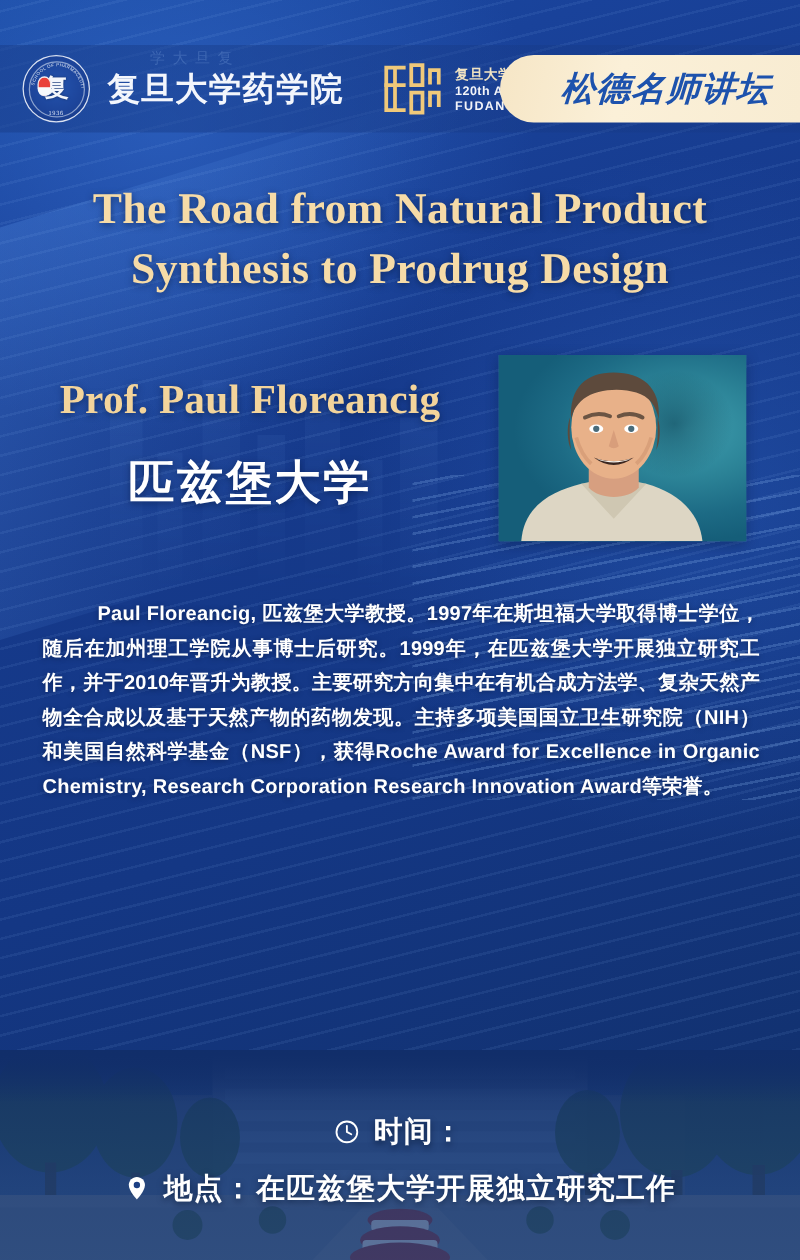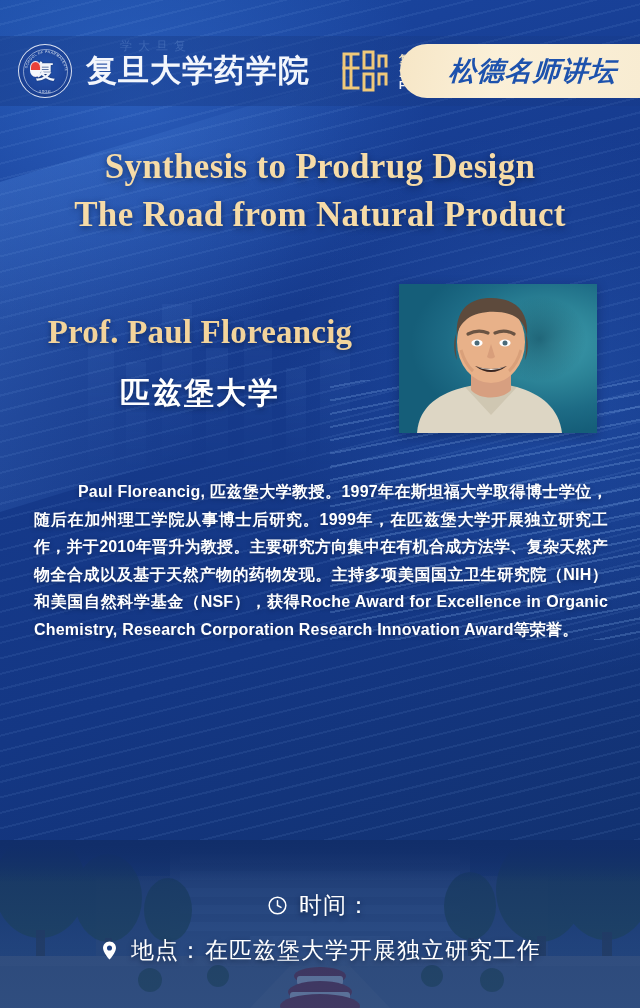--- a/index.html
+++ b/index.html
@@ -121,21 +121,21 @@
     position:absolute; left:0; right:0; bottom:3px; text-align:center;
     font-size:5px; letter-spacing:.6px; color:rgba(240,245,252,.92);
     font-family:"Liberation Serif", serif;
   }
   .seal-arc{
     position:absolute; left:0; top:0; width:54px; height:54px;
   }
 
   .school-name{
     margin-left:14px;
-    font-size:31px; font-weight:700; color:#f3f6fc;
+    font-size:26px; font-weight:700; color:#f3f6fc;
     letter-spacing:1px;
     white-space:nowrap;
     z-index:2;
     text-align:center;
   }
 
   
   .anniv{
     display:flex; align-items:center; margin-left:30px; z-index:2;
   }
@@ -183,32 +183,32 @@
     color:#f6dba7;
     letter-spacing:.3px;
     text-shadow:0 2px 6px rgba(6,22,56,.55);
     z-index:5;
   }
   #title .ln{ display:block; }
 
   
   #speaker{
     position:absolute; left:0; top:302px; width:400px;
-    text-align:center; z-index:5;margin-top:12px;
+    text-align:center; z-index:5;
   }
   #speaker .name{
     font-family:"Liberation Serif", serif;
     font-weight:700; font-size:33px; color:#f3d49b;
     letter-spacing:.2px;
     text-shadow:0 2px 5px rgba(6,22,56,.5);
     white-space:nowrap;
   }
   #speaker .affil{
     margin-top:22px;
-    font-size:30px; font-weight:700; color:#ffffff;
+    font-size:37px; font-weight:700; color:#ffffff;
     letter-spacing:2px;
     text-shadow:0 2px 5px rgba(6,22,56,.5);
   }
 
   
   #photo{
     position:absolute; left:399px; top:284px;
     width:198px; height:149px;
     overflow:hidden;
     background:#2d7f93;
@@ -263,21 +263,21 @@
   
   #info{
     position:absolute; left:0; bottom:42px; width:640px;
     z-index:7;
     display:flex; flex-direction:column; align-items:center; gap:14px;
   }
   .info-row{
     display:flex; align-items:center;
     color:#ffffff;
     font-family:"Liberation Serif", serif;
-    font-weight:400;
+    font-weight:700;
     font-size:23px;
     letter-spacing:1px;
     text-shadow:0 2px 5px rgba(4,16,44,.6);
     white-space:nowrap;
   }
   .info-row .ico{
     width:21px; height:21px; margin-right:11px; flex:0 0 auto;
     display:flex; align-items:center; justify-content:center;
   }
   .info-row .label{ margin-right:2px; }
@@ -342,22 +342,22 @@
         <div class="anniv-en2">FUDAN UNIVERSITY</div>
       </div>
     </div>
 
     <div id="forum-banner">
       <div class="txt">松德名师讲坛</div>
     </div>
   </div>
 
   <div id="title">
+    <span class="ln">The Road from Natural Product</span>
     <span class="ln">Synthesis to Prodrug Design</span>
-    <span class="ln">The Road from Natural Product</span>
   </div>
 
   <div id="speaker">
     <div class="name">Prof. Paul Floreancig</div>
     <div class="affil">匹兹堡大学</div>
   </div>
 
   <div id="photo">
     <div class="bg"></div>
     <div class="bgdark"></div>

